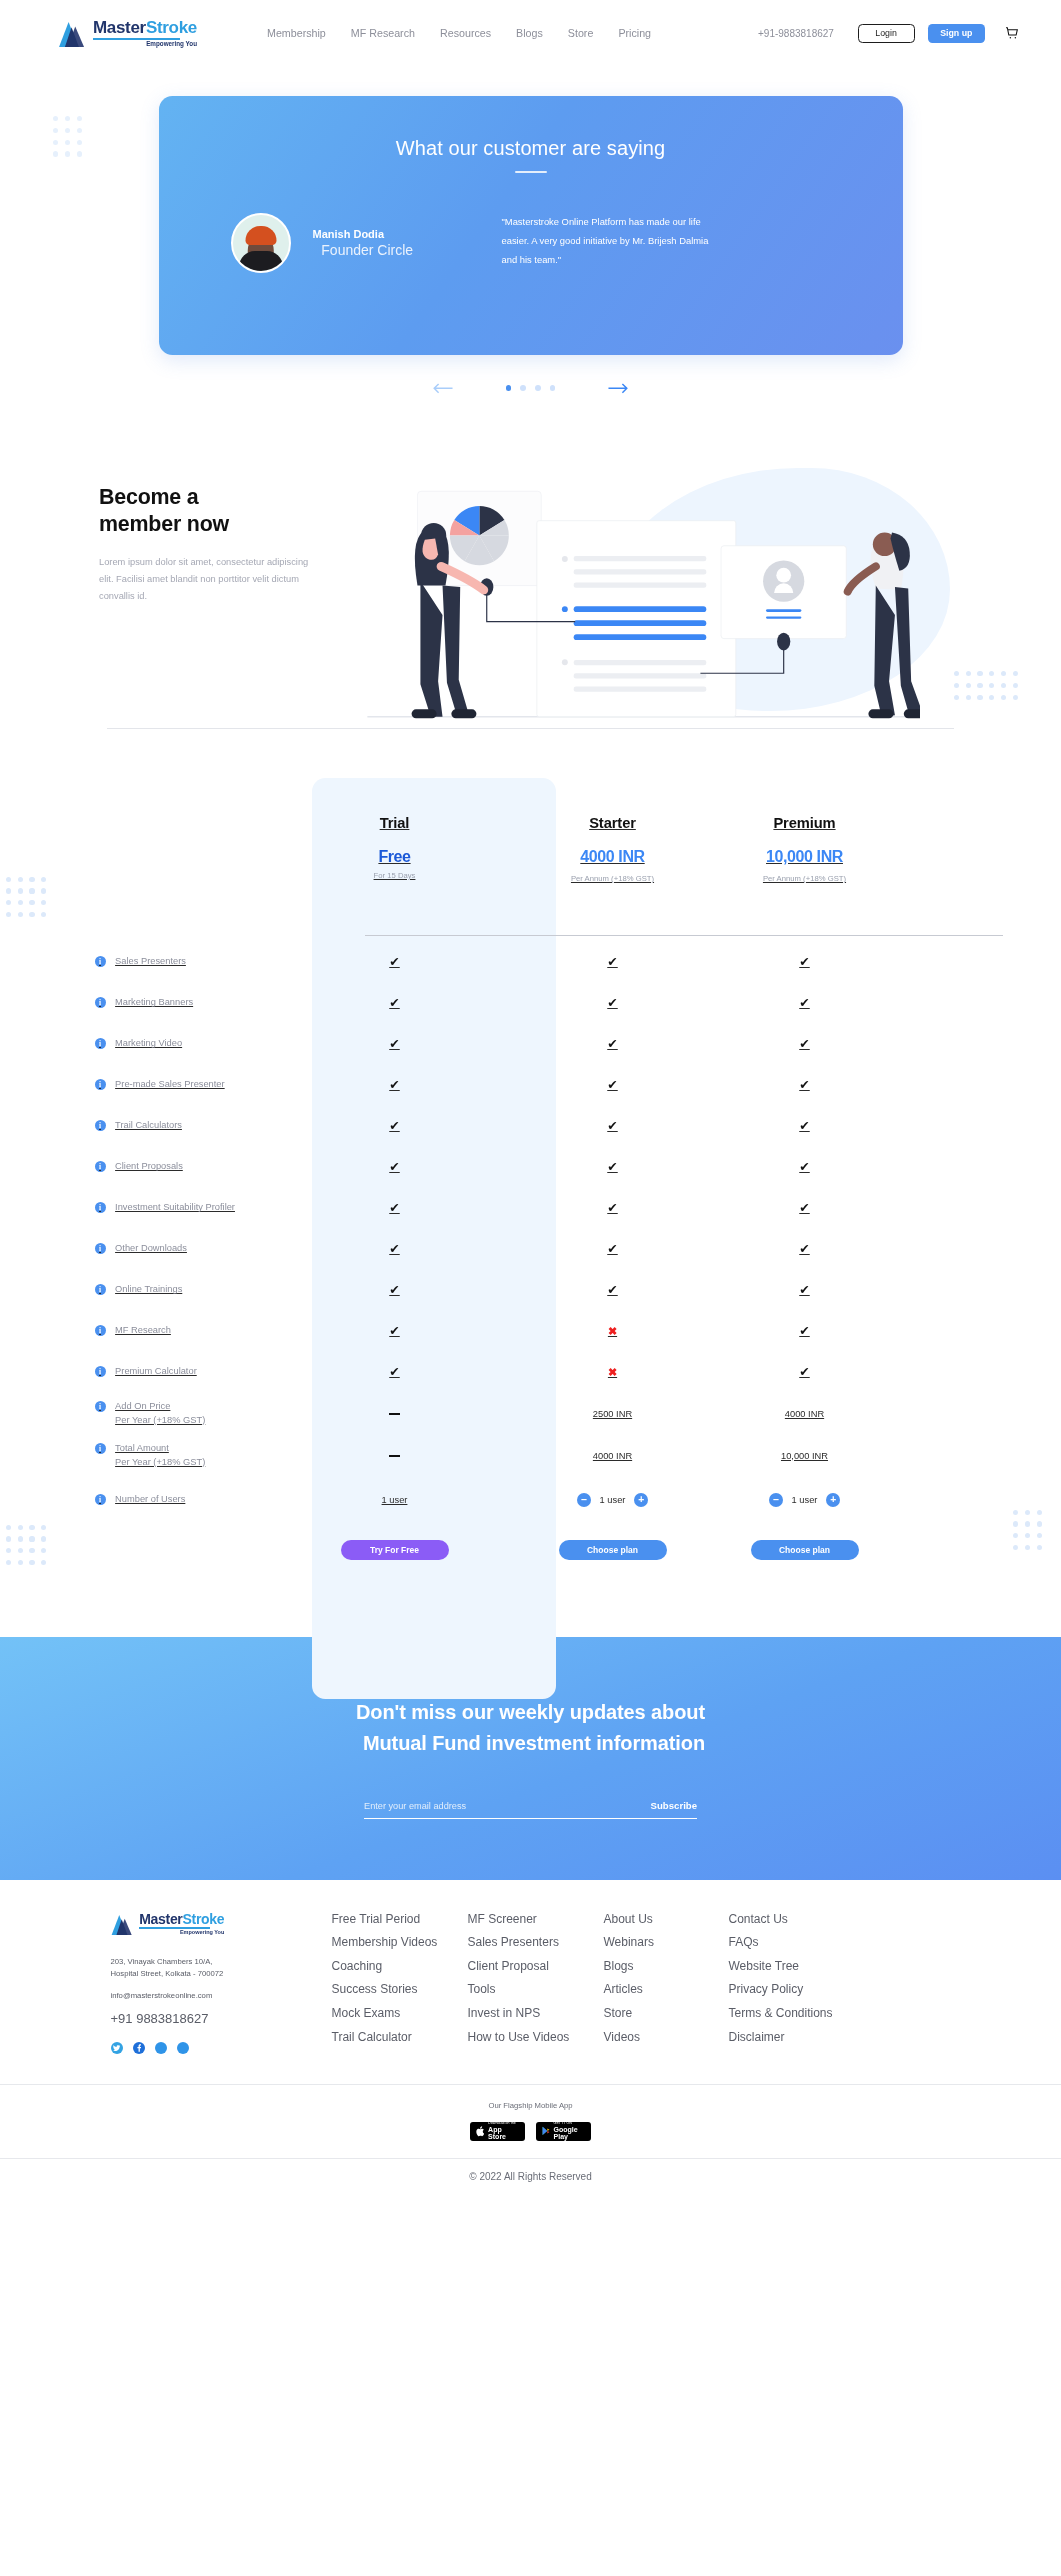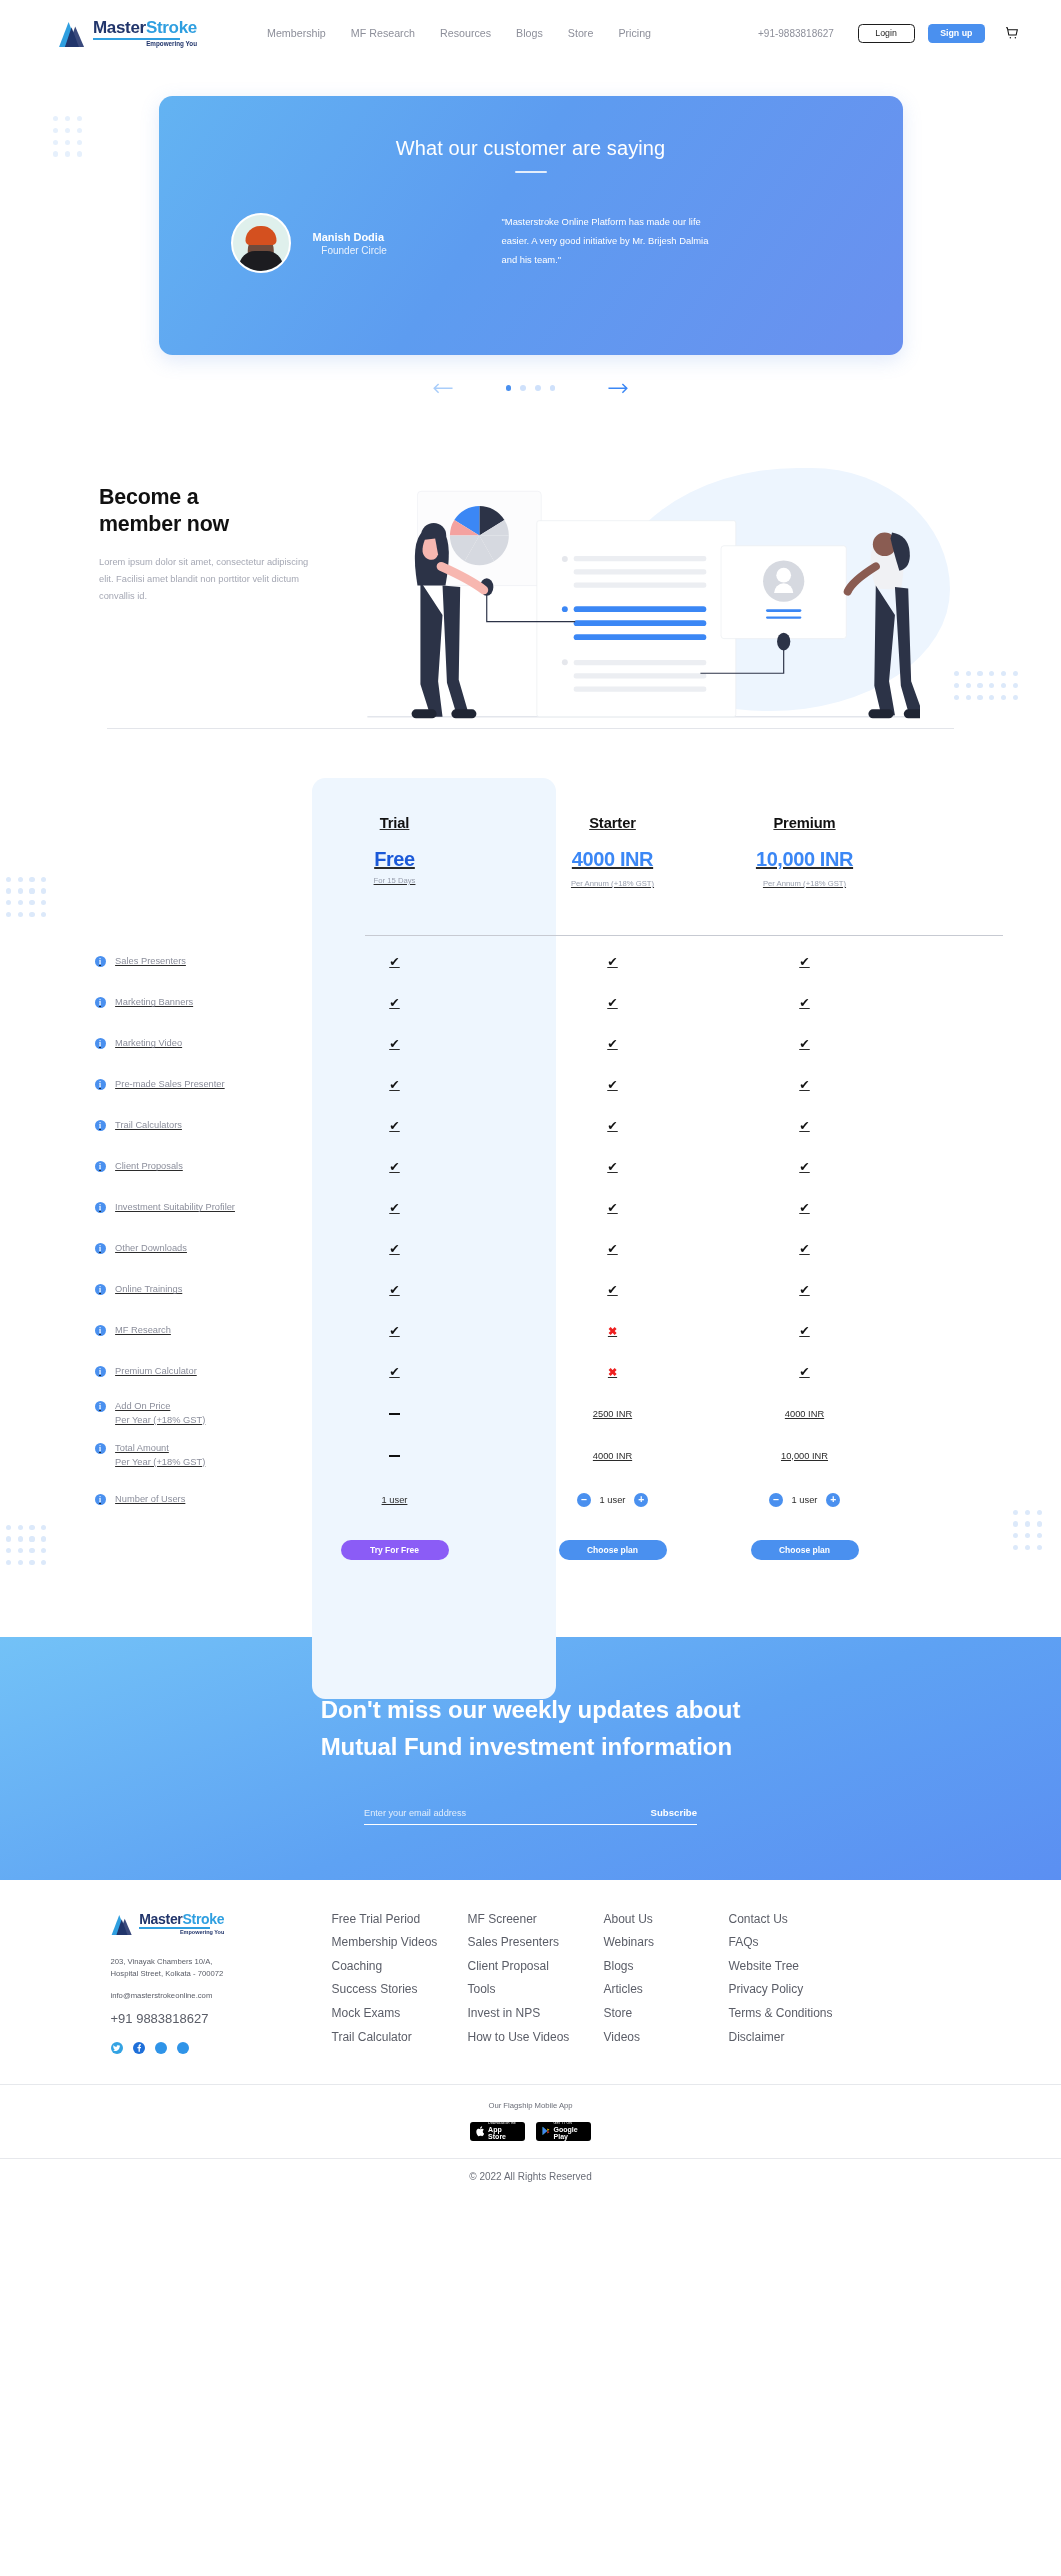--- a/index.html
+++ b/index.html
@@ -60,21 +60,21 @@
   .testi-avatar{
     width:60px; height:60px; border-radius:50%;
     background:#dff0ec; border:2.9px solid #ffffff; overflow:hidden; position:relative;
     flex:0 0 auto;
   }
   .av-head{ position:absolute; left:50%; top:22px; transform:translateX(-50%); width:26.5px;height:28px;border-radius:46% 46% 42% 42%; background:#6f4b3c;}
   .av-beanie{ position:absolute; left:50%; top:10.3px; transform:translateX(-50%); width:31px;height:19px;border-radius:14.7px 14.7px 4.4px 4.4px; background:#d4501f;}
   .av-body{ position:absolute; left:50%; bottom:-4.4px; transform:translateX(-50%); width:44px;height:25px;border-radius:16px 16px 0 0; background:#1c1c20;}
   .testi-name-block{ margin-left:22px; width:155px;}
   .testi-name{ color:#fff; font-size:11px; font-weight:bold; }
-  .testi-role{ color:#eaf2fd; font-size:10px; margin-top:2px; margin-left:8.8px;}
+  .testi-role{ color:#eaf2fd; font-size:14px; margin-top:2px; margin-left:8.8px;}
   .testi-quote{
     color:#ffffff; font-size:9.4px; line-height:2.0; width:221px; margin-left:34px; margin-top:-4.4px;
   }
 
   .carousel{
     width:744px; margin:19px auto 0; display:flex; align-items:center; justify-content:center; gap:0;
     height:29.5px;
   }
   .car-arrow{ width:22px; height:14.7px; cursor:pointer; }
   .car-dots{ display:flex; gap:8.8px; margin:0 52px;}
@@ -106,21 +106,21 @@
     background:#eef6fe; border-radius:13.3px 13.3px 13.3px 13.3px;
   }
   .ptable{ position:relative; width:958px; margin:0 auto; }
 
   .head-row{ display:flex; align-items:flex-start; height:164px; position:relative; z-index:3;}
   .head-spacer{ width:221px; flex:0 0 221px;}
   .head-col{ flex:0 0 244px; text-align:center; padding-top:37px;}
   .head-col.starter{ flex:0 0 192px;}
   .head-col.premium{ flex:0 0 192px;text-align:center;}
   .plan-name{ font-size:14.7px; font-weight:bold; color:#111; letter-spacing:-0.1px;}
-  .plan-price{ font-size:20px; font-weight:bold; margin-top:17.7px; letter-spacing:-0.4px;}
+  .plan-price{ font-size:16px; font-weight:bold; margin-top:17.7px; letter-spacing:-0.4px;}
   .plan-price.free{ color:#1b59d8;}
   .plan-price.blue{ color:#3b87f5;}
   .plan-sub{ font-size:7.7px; color:#9aa0ae; margin-top:7.4px;}
   .plan-sub.trial{ font-size:7.7px; color:#9aa0ae; margin-top:4.4px;}
 
   .head-sep{
     position:absolute; left:313px; top:157px; width:638px; height:0.7px; background:#c7cad2; z-index:4;
   }
 
   .frow{ display:flex; align-items:center; height:41px; position:relative; z-index:3;}
@@ -156,21 +156,21 @@
     cursor:pointer; border:none; font-weight:bold;
   }
   .btn-try{ background:#8b5cf6; }
   .btn-choose{ background:#4a90ef; }
 
   
   .newsletter{
     background:linear-gradient(160deg,#73c2f7 0%,#5ea2f3 55%,#5b8ff2 100%);
     height:243px; display:flex; flex-direction:column; align-items:center; justify-content:center;
   }
-  .nl-h{ color:#fff; font-size:24px; font-weight:bold; line-height:1.55; text-align:left; letter-spacing:-0.1px;}
+  .nl-h{ color:#fff; font-size:20px; font-weight:bold; line-height:1.55; text-align:right; letter-spacing:-0.1px;}
   .nl-form{ margin-top:41px; width:333px; display:flex; align-items:flex-end; border-bottom:1.1px solid #ffffff; padding-bottom:6.6px;}
   .nl-input{
     flex:1; border:none; background:transparent; outline:none; color:#ffffff;
     font-size:9.2px; font-family:"Liberation Sans", sans-serif;
   }
   .nl-input::placeholder{ color:#e2eefc; }
   .nl-sub{ background:none; border:none; color:#fff; font-size:9.6px; font-weight:bold; cursor:pointer; font-family:"Liberation Sans", sans-serif;}
 
   
   .footer{ background:#fff; padding:32px 0 0;}

